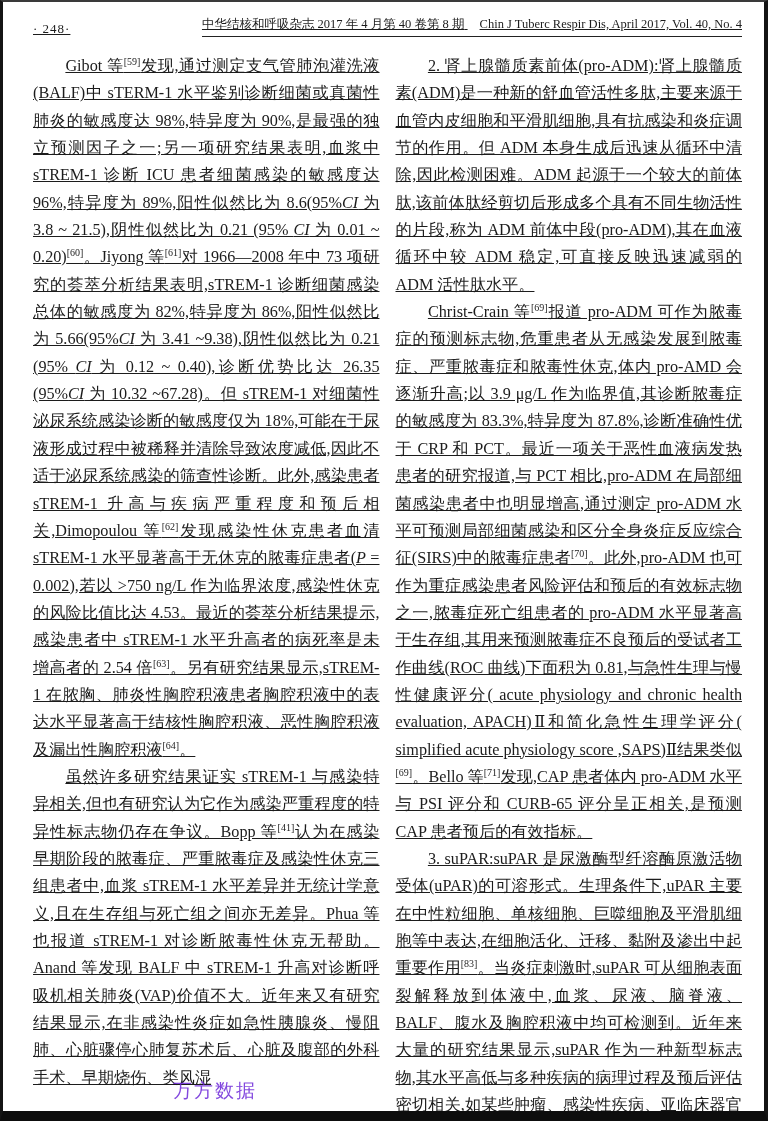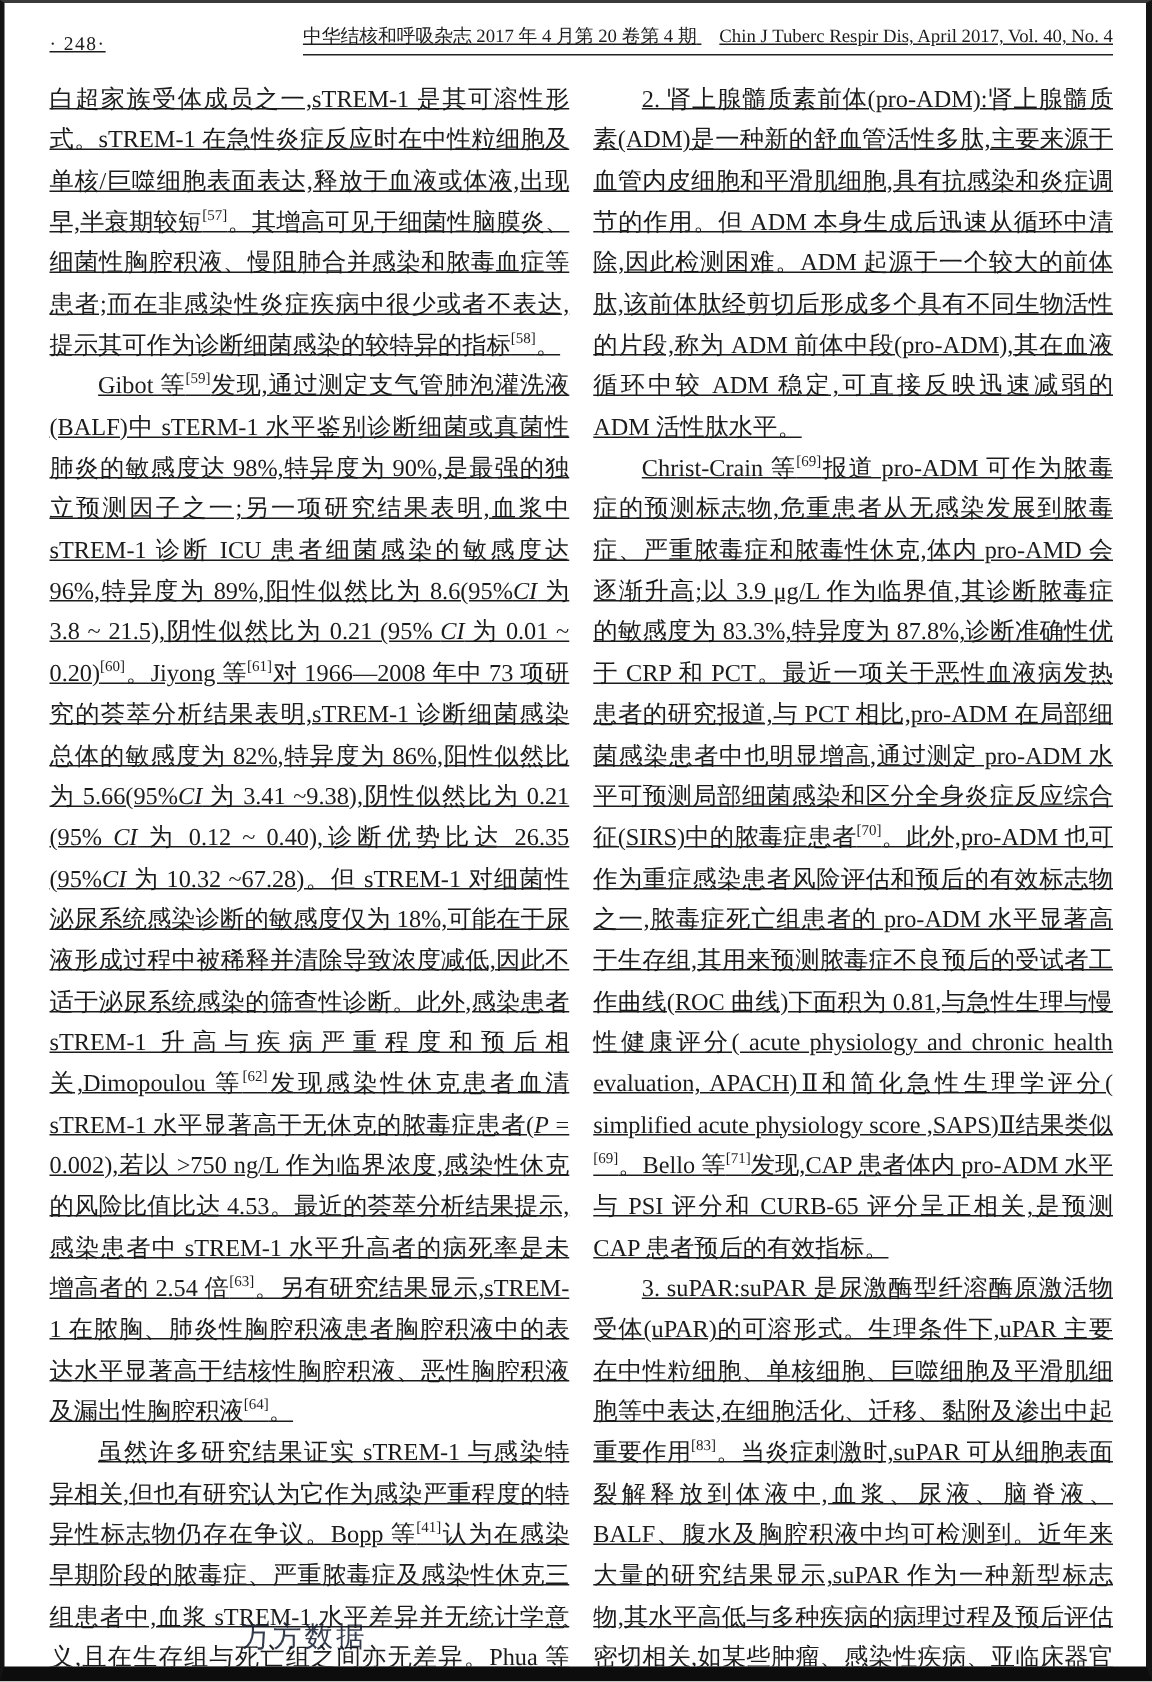--- a/index.html
+++ b/index.html
@@ -51,46 +51,45 @@
   .para.indent{text-indent:2em;}
   .para sup{
     font-size:10px;
     line-height:0;
     vertical-align:super;
     letter-spacing:0;
   }
   .para i{font-style:italic;margin-top:15px;}
   .watermark{
     position:absolute;
-    left:158px;
+    left:170px;
     top:1076px;
     font-family:"Liberation Sans","DejaVu Sans",sans-serif;
     font-size:19px;
-    color:#0f172a;
+    color:#6d28d9;
     opacity:.85;
     letter-spacing:2px;
     white-space:nowrap;
   }
 </style>
 </head>
 <body>
 
 <div class="scan-page">
 
   <div class="page-header">
     <span class="page-num">· 248·</span>
     <span class="journal-title">
-      <span class="cn">中华结核和呼吸杂志 2017 年 4 月第 20 卷第 4 期</span>
+      <span class="cn">中华结核和呼吸杂志 2017 年 4 月第 40 卷第 8 期</span>
       <span class="en">Chin J Tuberc Respir Dis, April 2017, Vol. 40, No. 4</span>
     </span>
   </div>
 
   <div class="content">
     <div class="column">
-        <p class="para">白超家族受体成员之一,sTREM-1 是其可溶性形式。sTREM-1 在急性炎症反应时在中性粒细胞及单核/巨噬细胞表面表达,释放于血液或体液,出现早,半衰期较短<sup>[57]</sup>。其增高可见于细菌性脑膜炎、细菌性胸腔积液、慢阻肺合并感染和脓毒血症等患者;而在非感染性炎症疾病中很少或者不表达,提示其可作为诊断细菌感染的较特异的指标<sup>[58]</sup>。</p>
         <p class="para indent">Gibot 等<sup>[59]</sup>发现,通过测定支气管肺泡灌洗液(BALF)中 sTERM-1 水平鉴别诊断细菌或真菌性肺炎的敏感度达 98%,特异度为 90%,是最强的独立预测因子之一;另一项研究结果表明,血浆中 sTREM-1 诊断 ICU 患者细菌感染的敏感度达 96%,特异度为 89%,阳性似然比为 8.6(95%<i>CI</i> 为 3.8 ~ 21.5),阴性似然比为 0.21 (95% <i>CI</i> 为 0.01 ~ 0.20)<sup>[60]</sup>。Jiyong 等<sup>[61]</sup>对 1966—2008 年中 73 项研究的荟萃分析结果表明,sTREM-1 诊断细菌感染总体的敏感度为 82%,特异度为 86%,阳性似然比为 5.66(95%<i>CI</i> 为 3.41 ~9.38),阴性似然比为 0.21 (95% <i>CI</i> 为 0.12 ~ 0.40),诊断优势比达 26.35 (95%<i>CI</i> 为 10.32 ~67.28)。但 sTREM-1 对细菌性泌尿系统感染诊断的敏感度仅为 18%,可能在于尿液形成过程中被稀释并清除导致浓度减低,因此不适于泌尿系统感染的筛查性诊断。此外,感染患者 sTREM-1 升高与疾病严重程度和预后相关,Dimopoulou 等<sup>[62]</sup>发现感染性休克患者血清 sTREM-1 水平显著高于无休克的脓毒症患者(<i>P</i> = 0.002),若以 &gt;750 ng/L 作为临界浓度,感染性休克的风险比值比达 4.53。最近的荟萃分析结果提示,感染患者中 sTREM-1 水平升高者的病死率是未增高者的 2.54 倍<sup>[63]</sup>。另有研究结果显示,sTREM-1 在脓胸、肺炎性胸腔积液患者胸腔积液中的表达水平显著高于结核性胸腔积液、恶性胸腔积液及漏出性胸腔积液<sup>[64]</sup>。</p>
         <p class="para indent">虽然许多研究结果证实 sTREM-1 与感染特异相关,但也有研究认为它作为感染严重程度的特异性标志物仍存在争议。Bopp 等<sup>[41]</sup>认为在感染早期阶段的脓毒症、严重脓毒症及感染性休克三组患者中,血浆 sTREM-1 水平差异并无统计学意义,且在生存组与死亡组之间亦无差异。Phua 等也报道 sTREM-1 对诊断脓毒性休克无帮助。Anand 等发现 BALF 中 sTREM-1 升高对诊断呼吸机相关肺炎(VAP)价值不大。近年来又有研究结果显示,在非感染性炎症如急性胰腺炎、慢阻肺、心脏骤停心肺复苏术后、心脏及腹部的外科手术、早期烧伤、类风湿</p>
       </div>
     <div class="column">
         <p class="para indent">2. 肾上腺髓质素前体(pro-ADM):肾上腺髓质素(ADM)是一种新的舒血管活性多肽,主要来源于血管内皮细胞和平滑肌细胞,具有抗感染和炎症调节的作用。但 ADM 本身生成后迅速从循环中清除,因此检测困难。ADM 起源于一个较大的前体肽,该前体肽经剪切后形成多个具有不同生物活性的片段,称为 ADM 前体中段(pro-ADM),其在血液循环中较 ADM 稳定,可直接反映迅速减弱的 ADM 活性肽水平。</p>
         <p class="para indent">Christ-Crain 等<sup>[69]</sup>报道 pro-ADM 可作为脓毒症的预测标志物,危重患者从无感染发展到脓毒症、严重脓毒症和脓毒性休克,体内 pro-AMD 会逐渐升高;以 3.9 μg/L 作为临界值,其诊断脓毒症的敏感度为 83.3%,特异度为 87.8%,诊断准确性优于 CRP 和 PCT。最近一项关于恶性血液病发热患者的研究报道,与 PCT 相比,pro-ADM 在局部细菌感染患者中也明显增高,通过测定 pro-ADM 水平可预测局部细菌感染和区分全身炎症反应综合征(SIRS)中的脓毒症患者<sup>[70]</sup>。此外,pro-ADM 也可作为重症感染患者风险评估和预后的有效标志物之一,脓毒症死亡组患者的 pro-ADM 水平显著高于生存组,其用来预测脓毒症不良预后的受试者工作曲线(ROC 曲线)下面积为 0.81,与急性生理与慢性健康评分( acute physiology and chronic health evaluation, APACH)Ⅱ和简化急性生理学评分( simplified acute physiology score ,SAPS)Ⅱ结果类似<sup>[69]</sup>。Bello 等<sup>[71]</sup>发现,CAP 患者体内 pro-ADM 水平与 PSI 评分和 CURB-65 评分呈正相关,是预测 CAP 患者预后的有效指标。</p>
         <p class="para indent">3. suPAR:suPAR 是尿激酶型纤溶酶原激活物受体(uPAR)的可溶形式。生理条件下,uPAR 主要在中性粒细胞、单核细胞、巨噬细胞及平滑肌细胞等中表达,在细胞活化、迁移、黏附及渗出中起重要作用<sup>[83]</sup>。当炎症刺激时,suPAR 可从细胞表面裂解释放到体液中,血浆、尿液、脑脊液、BALF、腹水及胸腔积液中均可检测到。近年来大量的研究结果显示,suPAR 作为一种新型标志物,其水平高低与多种疾病的病理过程及预后评估密切相关,如某些肿瘤、感染性疾病、亚临床器官损害及某些慢性疾病等。</p>
       </div>
   </div>
 

